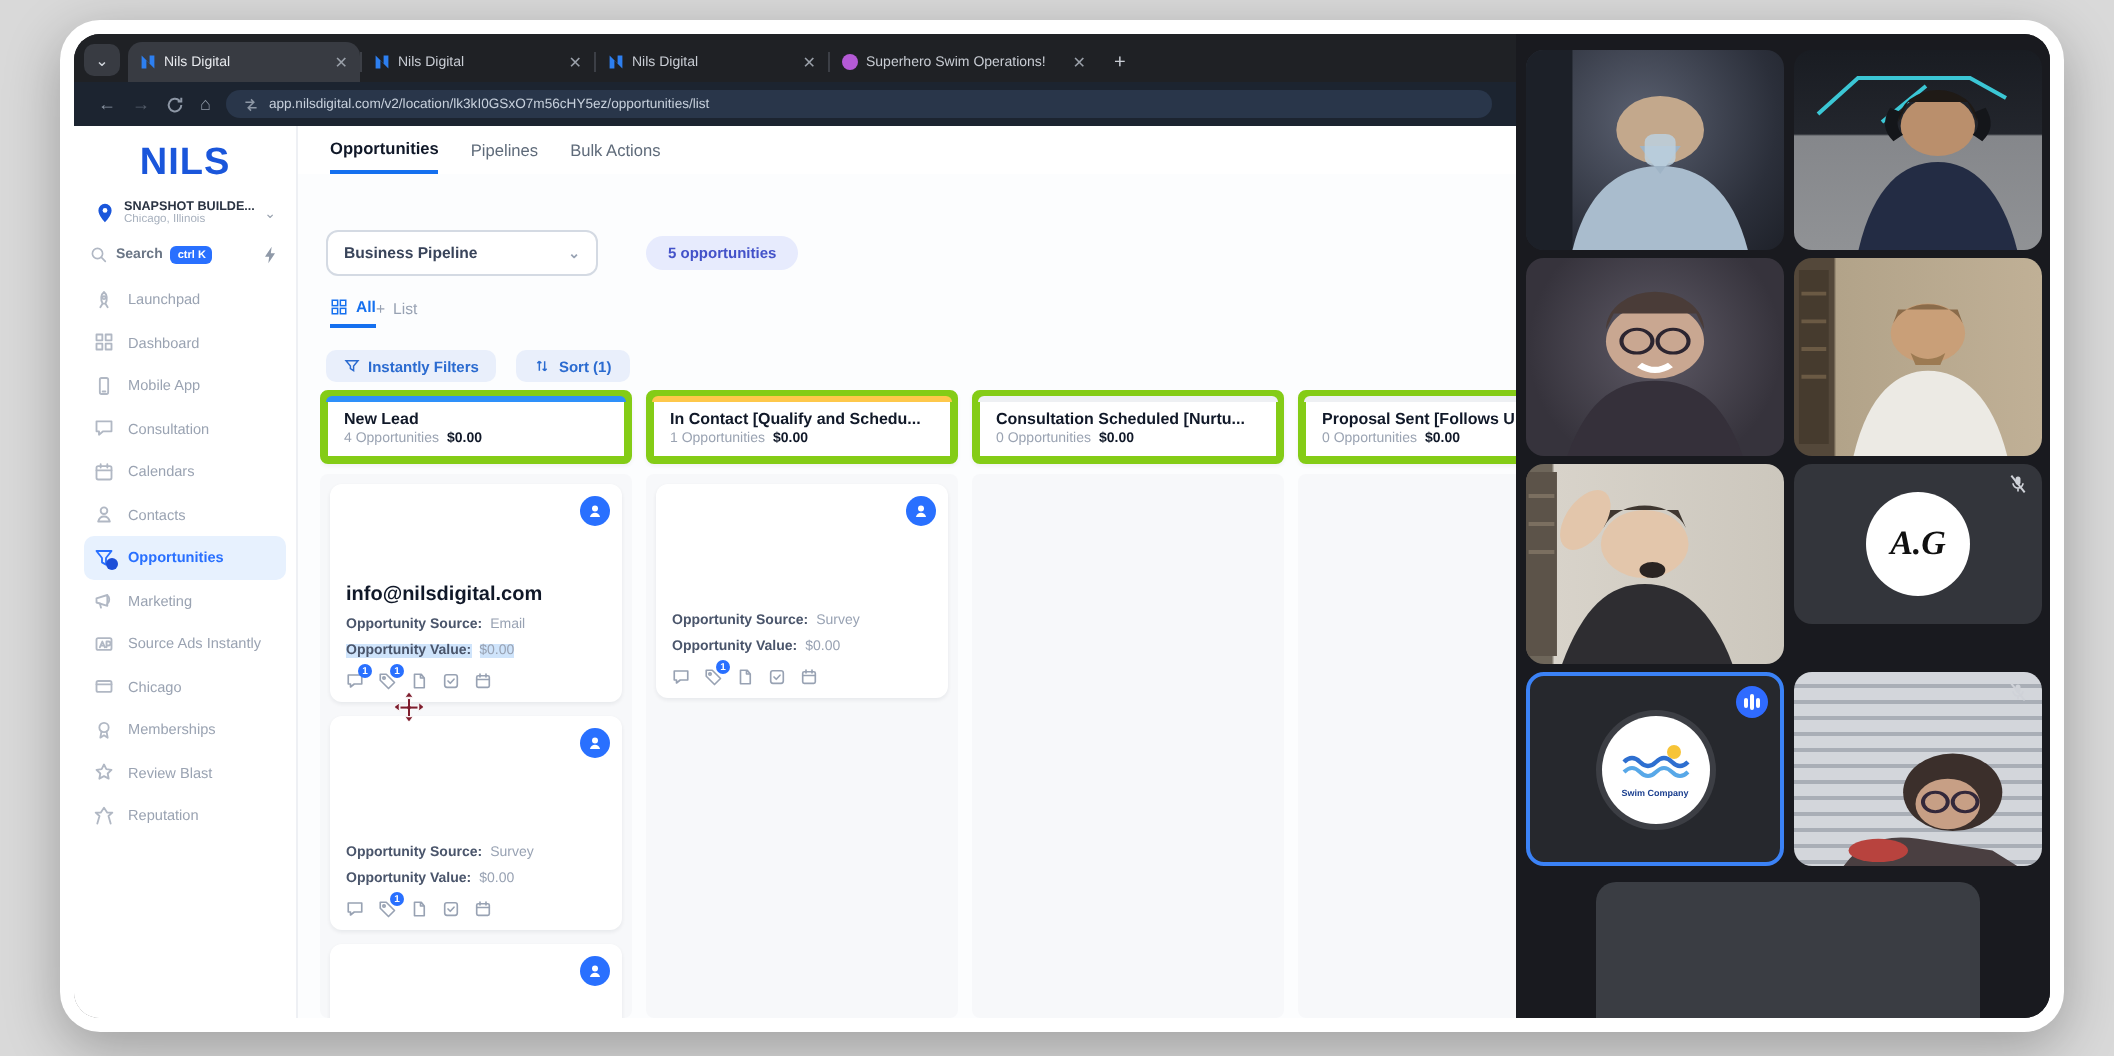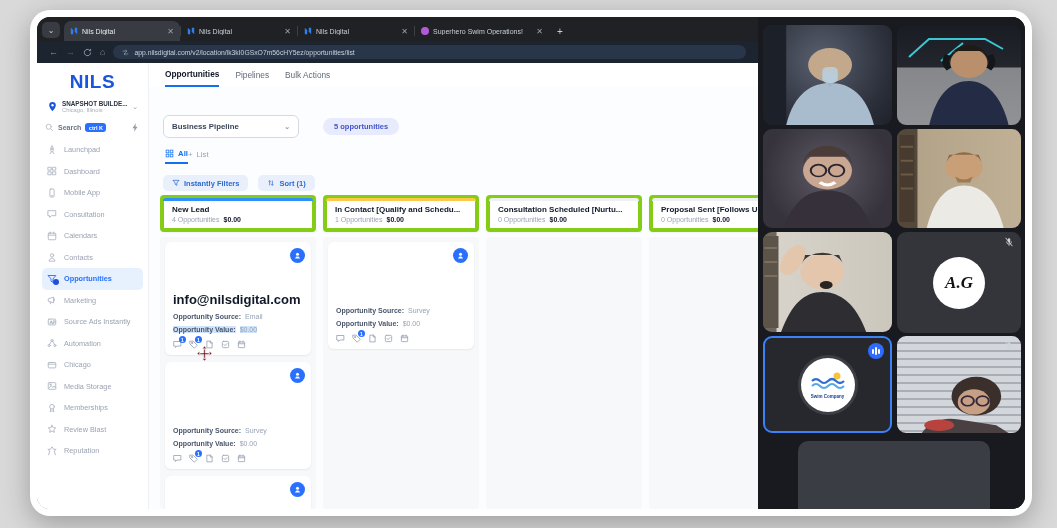--- a/index.html
+++ b/index.html
@@ -67,21 +67,21 @@
 
   .board{position:absolute;left:11px;top:108px;right:0;bottom:0;display:flex;gap:7px;overflow:hidden;}
   .col{width:156px;flex:0 0 auto;display:flex;flex-direction:column;}
   .col-header{background:#fff;border:4px solid #84cc16;border-radius:4px;padding:4px 8px 5px;box-shadow:0 1px 2px rgba(16,24,40,.05);}
   .col-header .bar{height:3px;border-radius:3px 3px 0 0;margin:-5px -9px 4px;}
   .col-title{font-size:8px;font-weight:800;color:#101828;white-space:nowrap;overflow:hidden;}
   .col-meta{font-size:7px;color:#9aa3b2;margin-top:2px;}
   .col-meta b{color:#101828;margin-left:4px;}
   .col-body{flex:1;background:#f7f8fa;border-radius:4px;margin-top:5px;padding:5px;overflow:hidden;}
   .card{background:#fff;border-radius:6px;box-shadow:0 1px 2px rgba(16,24,40,.07);padding:6px 8px;margin-bottom:7px;position:relative;}
-  .card-title{font-size:13px;font-weight:700;color:#101828;min-height:9px;padding-right:18px;margin-top:44px;}
+  .card-title{font-size:10px;font-weight:700;color:#101828;min-height:9px;padding-right:18px;margin-top:44px;}
   .avatar{position:absolute;right:6px;top:6px;width:15px;height:15px;border-radius:50%;background:#2970ff;display:flex;align-items:center;justify-content:center;}
   .crow{display:flex;gap:4px;font-size:7px;margin-top:6px;align-items:center;}
   .crow .lb{color:#4a556b;font-weight:600;}
   .crow .vl{color:#98a2b3;}
   .crow.hl .vl, .crow.hl .lb{background:#cfe4fb;}
   .icons{display:flex;gap:7px;margin-top:7px;}
   .cicon{position:relative;display:inline-flex;}
   .cicon svg{stroke:#98a2b3;fill:none;stroke-width:1.1;stroke-linecap:round;stroke-linejoin:round;}
   .nbadge{position:absolute;top:-4px;right:-4px;min-width:7px;height:7px;background:#2970ff;border-radius:4px;color:#fff;
      font-size:5px;display:flex;align-items:center;justify-content:center;font-weight:700;}
@@ -92,21 +92,21 @@
   .tile svg.sil{position:absolute;bottom:0;left:0;width:100%;height:100%;}
   .muted-mic{position:absolute;top:5px;right:7px;width:10px;height:10px;z-index:3;}
   .speak-ind{position:absolute;top:5px;right:6px;width:16px;height:16px;border-radius:50%;background:#2f6bff;z-index:3;
      display:flex;align-items:center;justify-content:center;gap:1.5px;}
   .speak-ind i{display:block;width:1.8px;background:#fff;border-radius:1px;}
   .t1{left:5px;top:8px;width:129px;height:100px;background:radial-gradient(circle at 45% 35%, #5a6070 0%, #2b2f3a 70%, #1e2129 100%);}
   .t2{left:139px;top:8px;width:124px;height:100px;background:linear-gradient(180deg,#191c22 0%,#23262d 42%,#85878b 43%,#909295 100%);}
   .t3{left:5px;top:112px;width:129px;height:99px;background:radial-gradient(circle at 50% 45%, #5e5a66 0%, #36333c 75%);}
   .t4{left:139px;top:112px;width:124px;height:99px;background:linear-gradient(90deg,#54483a 0%,#54483a 16%,#b2a389 17%,#c0b096 100%);}
   .t5{left:5px;top:215px;width:129px;height:100px;background:linear-gradient(90deg,#6e665a 0%,#6e665a 10%,#d8d3ca 11%,#ccc7bd 100%);}
-  .t6{left:139px;top:215px;width:124px;height:101px;background:#33353b;}
+  .t6{left:139px;top:215px;width:124px;height:80px;background:#33353b;}
   .t7{left:5px;top:319px;width:129px;height:97px;background:#26282d;border:2px solid #3b82f6;box-sizing:border-box;}
   .t8{left:139px;top:319px;width:124px;height:97px;background:repeating-linear-gradient(180deg,#d3d6db 0px,#d3d6db 6px,#a9aeb6 6px,#a9aeb6 8px);}
   .t9{left:40px;top:424px;width:192px;height:68px;background:#3a3d43;border-radius:10px 10px 0 0;}
   .neon{position:absolute;stroke:#3fd9e8;stroke-width:2;fill:none;opacity:.9;}
   .ag-circle{position:absolute;left:50%;top:50%;transform:translate(-50%,-50%);width:52px;height:52px;border-radius:50%;
      background:#fff;display:flex;align-items:center;justify-content:center;
      font-family:"Liberation Serif",serif;font-style:italic;font-weight:700;font-size:17px;color:#111;}
   .logo-circle{position:absolute;left:50%;top:50%;transform:translate(-50%,-50%);width:54px;height:54px;border-radius:50%;
      background:#fff;box-shadow:0 0 0 3px #3c3e44;display:flex;flex-direction:column;align-items:center;justify-content:center;gap:1px;}
   .logo-cap{font-size:4.5px;font-weight:700;color:#1b3f8f;}
@@ -255,41 +255,24 @@
               </div>
               <div class="nav-item">
                 <svg width="10" height="10" viewBox="0 0 12 12">
                     <rect class="ico" x="1.5" y="2.5" width="9" height="7" rx="1"></rect>
                     <path class="ico" d="M3.5 8 5 4.5 6.5 8M4 7h2M7.5 8V4.5h1.2a1.2 1.2 0 0 1 0 2.4H7.5"></path>
                   </svg>
                 <span>Source Ads Instantly</span>
               </div>
               <div class="nav-item">
                 <svg width="10" height="10" viewBox="0 0 12 12">
-                    <circle class="ico" cx="2.6" cy="9" r="1.3"></circle>
-                    <circle class="ico" cx="9.4" cy="9" r="1.3"></circle>
-                    <circle class="ico" cx="6" cy="3" r="1.3"></circle>
-                    <path class="ico" d="M5.2 4 3 7.8M6.8 4 9 7.8"></path>
-                  </svg>
-                <span>Automation</span>
-              </div>
-              <div class="nav-item">
-                <svg width="10" height="10" viewBox="0 0 12 12">
                     <rect class="ico" x="1.5" y="3" width="9" height="6.5" rx="1"></rect>
                     <path class="ico" d="M1.5 5h9"></path>
                   </svg>
                 <span>Chicago</span>
-              </div>
-              <div class="nav-item">
-                <svg width="10" height="10" viewBox="0 0 12 12">
-                    <rect class="ico" x="1.5" y="2" width="9" height="8" rx="1"></rect>
-                    <path class="ico" d="m2.5 8.5 2.5-3 2 2.2L8.5 6l2 2.5"></path>
-                    <circle class="ico" cx="4.2" cy="4.2" r=".7"></circle>
-                  </svg>
-                <span>Media Storage</span>
               </div>
               <div class="nav-item">
                 <svg width="10" height="10" viewBox="0 0 12 12">
                     <circle class="ico" cx="6" cy="4.5" r="2.8"></circle>
                     <path class="ico" d="M4.5 6.8 3.8 10.6 6 9.2l2.2 1.4-.7-3.8"></path>
                   </svg>
                 <span>Memberships</span>
               </div>
               <div class="nav-item">
                 <svg width="10" height="10" viewBox="0 0 12 12">

